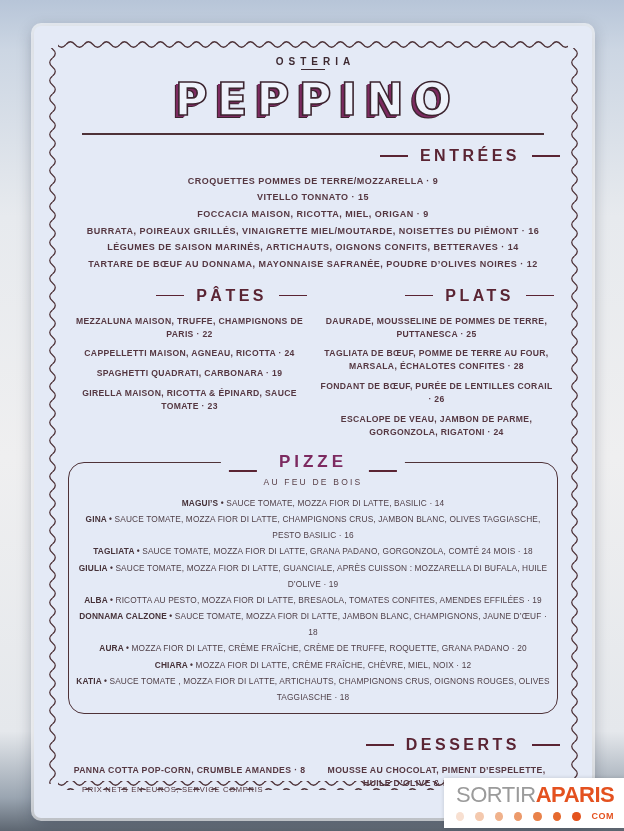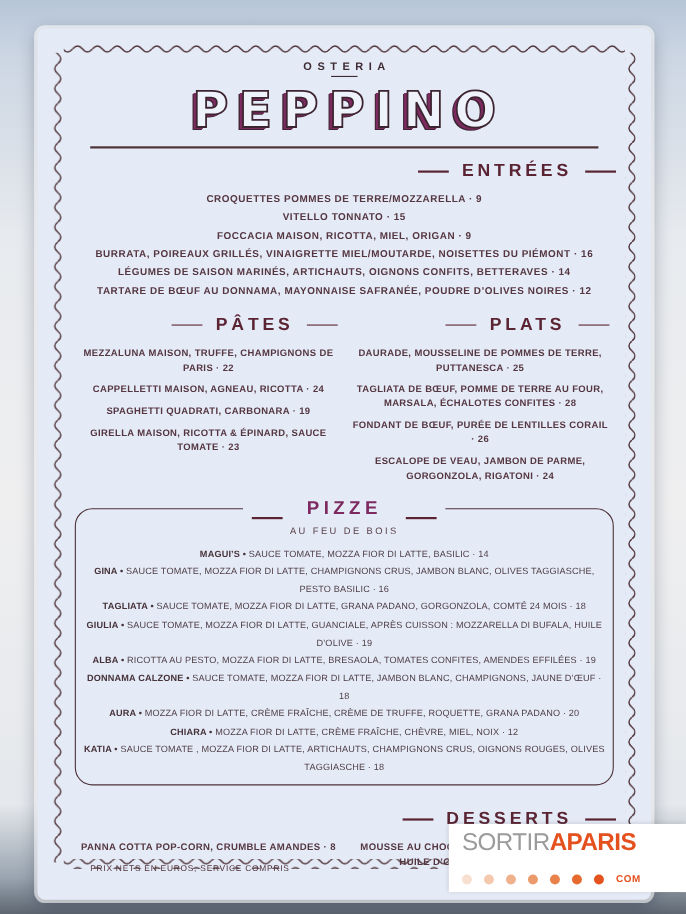--- a/index.html
+++ b/index.html
@@ -54,26 +54,26 @@
 
   
   .desserts{margin-top:22px}
   .desserts .cols{display:flex;margin-top:10px}
   .desserts .col .mi{font-size:8.7px;line-height:1.5;margin-bottom:9px}
 
   .footer-note{position:absolute;left:16px;bottom:4px;font-size:7.6px;font-weight:normal;
                letter-spacing:.7px;color:#4f3138;text-align:left}
 
   
-  .watermark{position:absolute;right:0;bottom:20px;width:216px;background:#ffffff;
+  .watermark{position:absolute;right:0;bottom:3px;width:180px;background:#ffffff;
              padding:6px 10px 7px 12px;box-shadow:0 0 4px rgba(0,0,0,.15)}
   .wm-line{font-size:22px;line-height:1;white-space:nowrap;letter-spacing:-.5px}
   .wm-1{color:var(--watermark-gray);font-weight:normal}
   .wm-2{color:var(--watermark-orange);font-weight:bold}
-  .wm-dots{display:flex;align-items:center;gap:11px;margin-top:17px}
+  .wm-dots{display:flex;align-items:center;gap:11px;margin-top:5px}
   .wm-dots i{width:9px;height:9px;border-radius:50%;display:inline-block}
   .wm-dots i:nth-child(1){background:#f8e0d1}.wm-dots i:nth-child(2){background:#f4c9ae}
   .wm-dots i:nth-child(3){background:#f0b28c}.wm-dots i:nth-child(4){background:#ec9a6b}
   .wm-dots i:nth-child(5){background:#e9824a}.wm-dots i:nth-child(6){background:#e66a2e}
   .wm-dots i:nth-child(7){background:#e4531d}
   .wm-com{font-size:9px;font-weight:bold;color:var(--watermark-orange);letter-spacing:.5px}
 </style>
 </head>
 <body>
 

